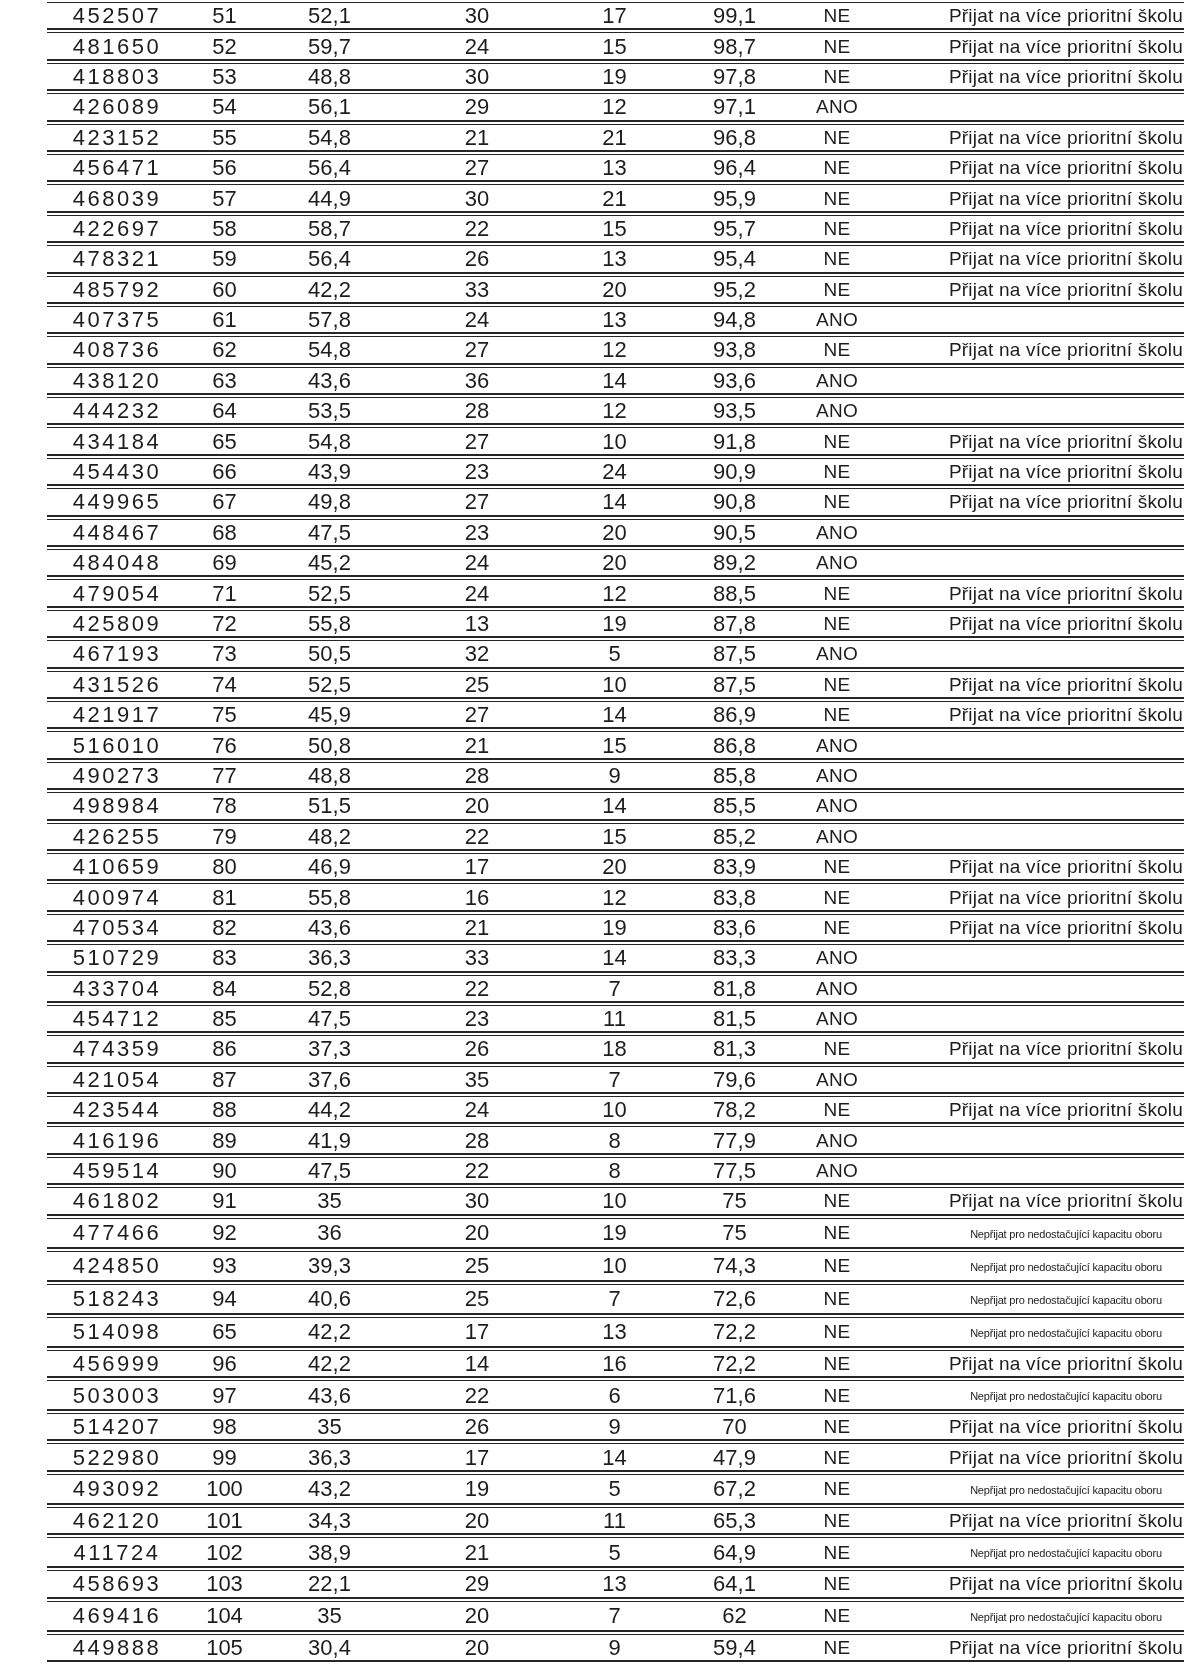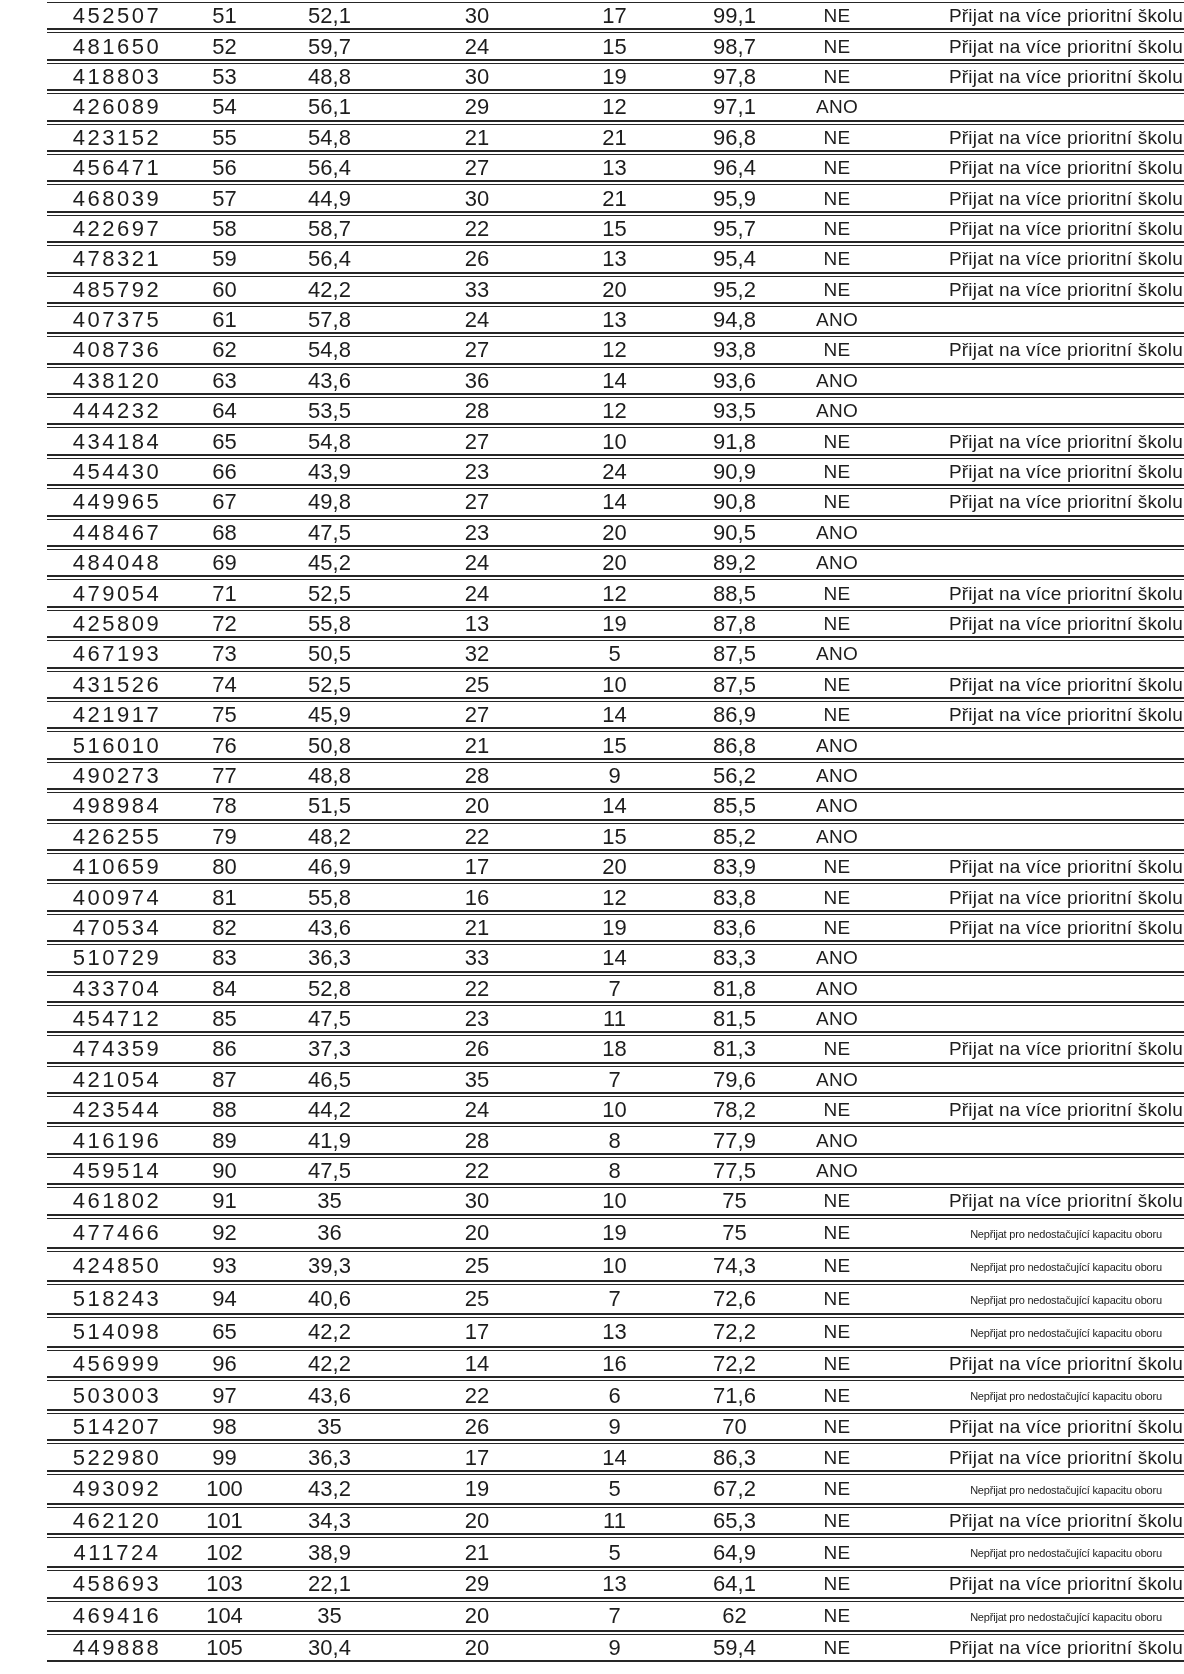--- a/index.html
+++ b/index.html
@@ -360,21 +360,21 @@
     <td class="c-note">
       <span class="note-text"></span>
     </td>
   </tr>
         <tr>
     <td class="c-id">490273</td>
     <td class="c-rank">77</td>
     <td class="c-num">48,8</td>
     <td class="c-num">28</td>
     <td class="c-num">9</td>
-    <td class="c-num">56,2</td>
+    <td class="c-num">85,8</td>
     <td class="c-flag">ANO</td>
     <td class="c-note">
       <span class="note-text"></span>
     </td>
   </tr>
         <tr>
     <td class="c-id">498984</td>
     <td class="c-rank">78</td>
     <td class="c-num">51,5</td>
     <td class="c-num">20</td>
@@ -477,21 +477,21 @@
     <td class="c-num">18</td>
     <td class="c-num">81,3</td>
     <td class="c-flag">NE</td>
     <td class="c-note">
       <span class="note-text">Přijat na více prioritní školu</span>
     </td>
   </tr>
         <tr>
     <td class="c-id">421054</td>
     <td class="c-rank">87</td>
-    <td class="c-num">46,5</td>
+    <td class="c-num">37,6</td>
     <td class="c-num">35</td>
     <td class="c-num">7</td>
     <td class="c-num">79,6</td>
     <td class="c-flag">ANO</td>
     <td class="c-note">
       <span class="note-text"></span>
     </td>
   </tr>
         <tr>
     <td class="c-id">423544</td>
@@ -624,21 +624,21 @@
     <td class="c-note">
       <span class="note-text">Přijat na více prioritní školu</span>
     </td>
   </tr>
         <tr>
     <td class="c-id">522980</td>
     <td class="c-rank">99</td>
     <td class="c-num">36,3</td>
     <td class="c-num">17</td>
     <td class="c-num">14</td>
-    <td class="c-num">86,3</td>
+    <td class="c-num">47,9</td>
     <td class="c-flag">NE</td>
     <td class="c-note">
       <span class="note-text">Přijat na více prioritní školu</span>
     </td>
   </tr>
         <tr>
     <td class="c-id">493092</td>
     <td class="c-rank">100</td>
     <td class="c-num">43,2</td>
     <td class="c-num">19</td>

